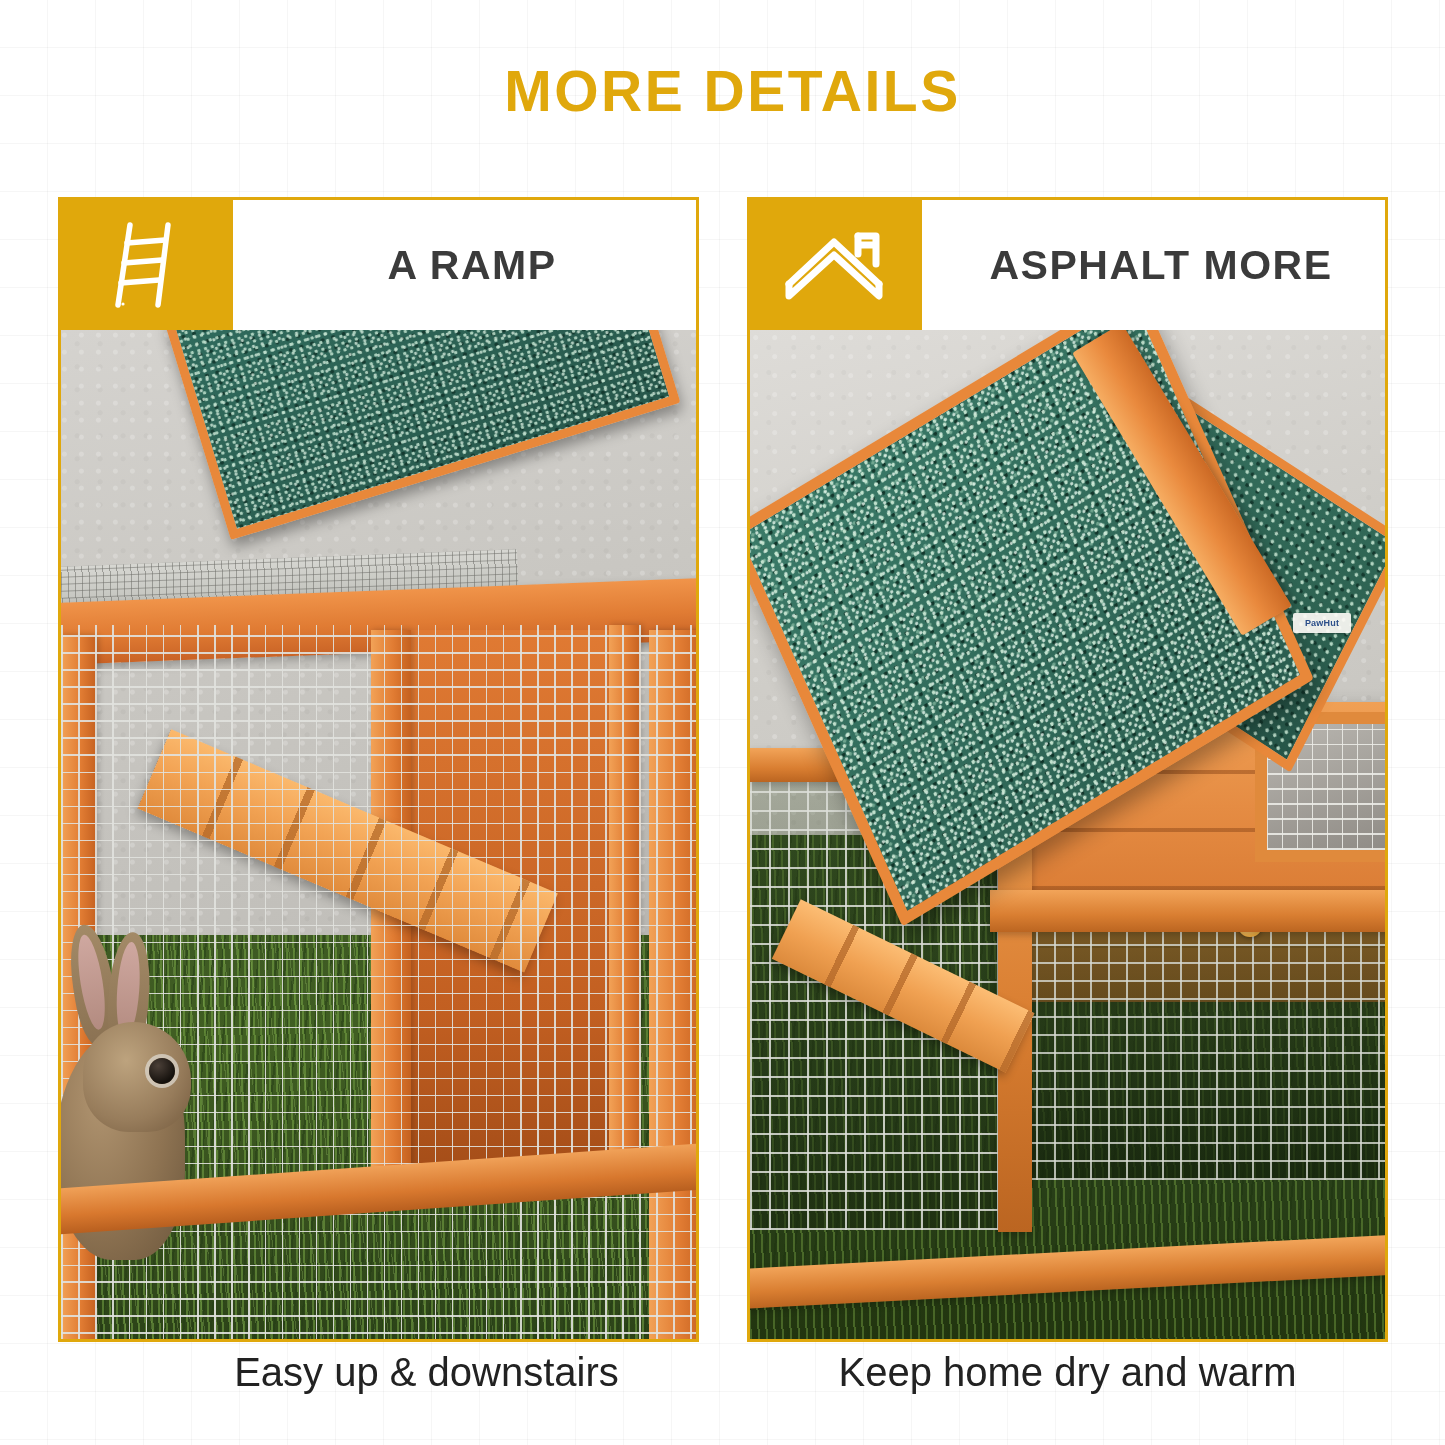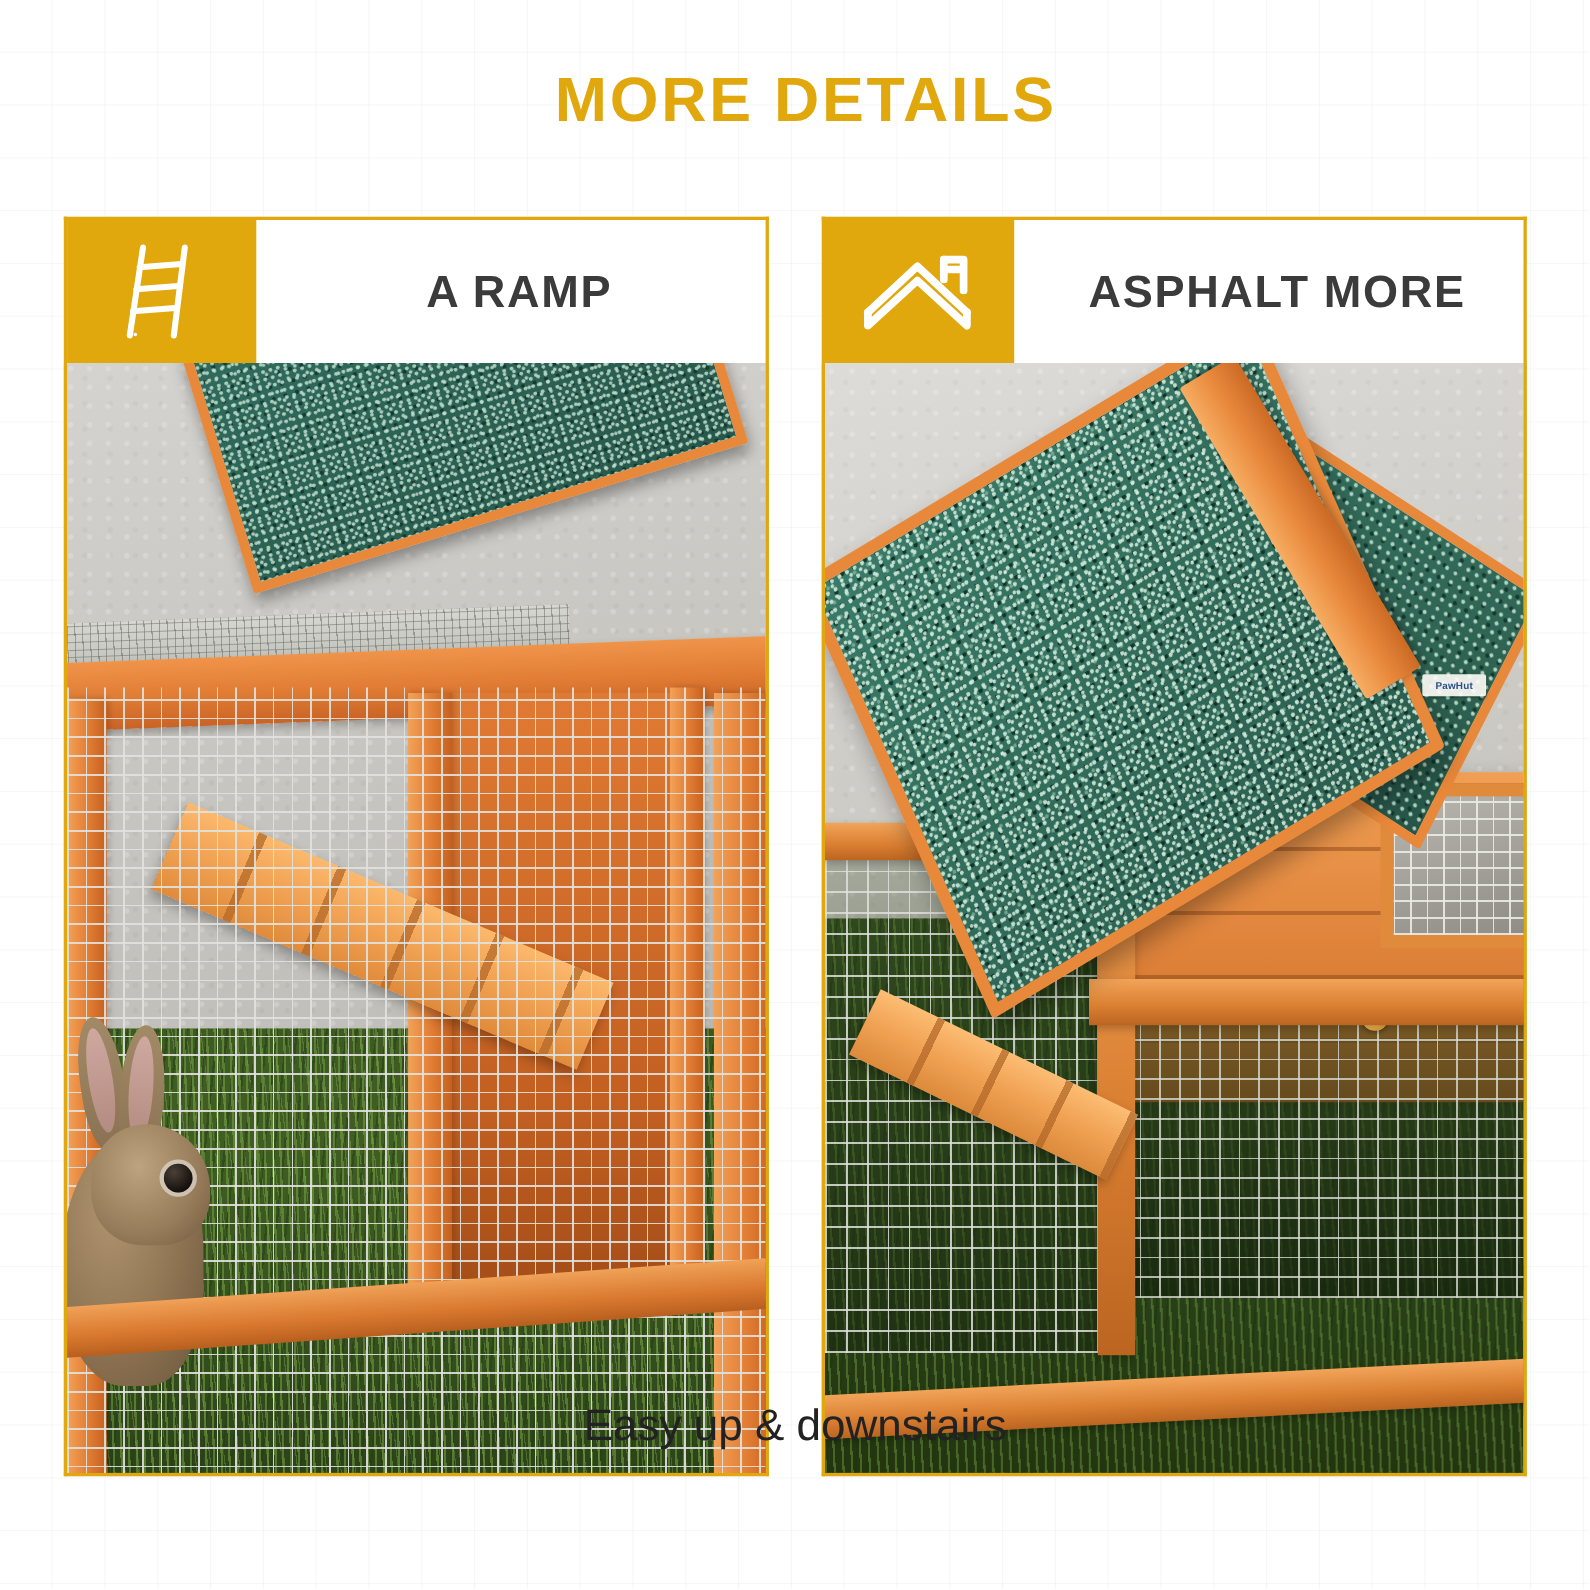--- a/index.html
+++ b/index.html
@@ -102,23 +102,23 @@
     overflow: hidden;
     background: #cfcfcc;
   }
   .photo-inner { position: absolute; inset: 0; overflow: hidden; }
 
   
   .caption {
     position: absolute;
     left: 58px;
     width: 1330px;
-    top: 1274px;
+    top: 1350px;
     display: flex;
-    justify-content: center;
+    justify-content: flex-end;
   }
   .caption-cell {
     width: 641px;
     text-align: center;
     font-size: 40px;
     font-weight: 300;
     color: #222;
   }
 
   
@@ -531,13 +531,14 @@
 
         <div class="p2-logo">PawHut</div>
       </div>
     </div>
   </div>
 
 </div>
 
 <div class="caption">
   <div class="caption-cell">Easy up &amp; downstairs</div>
+  <div class="caption-cell">Keep home dry and warm</div>
 </div>
 
 </body></html>

